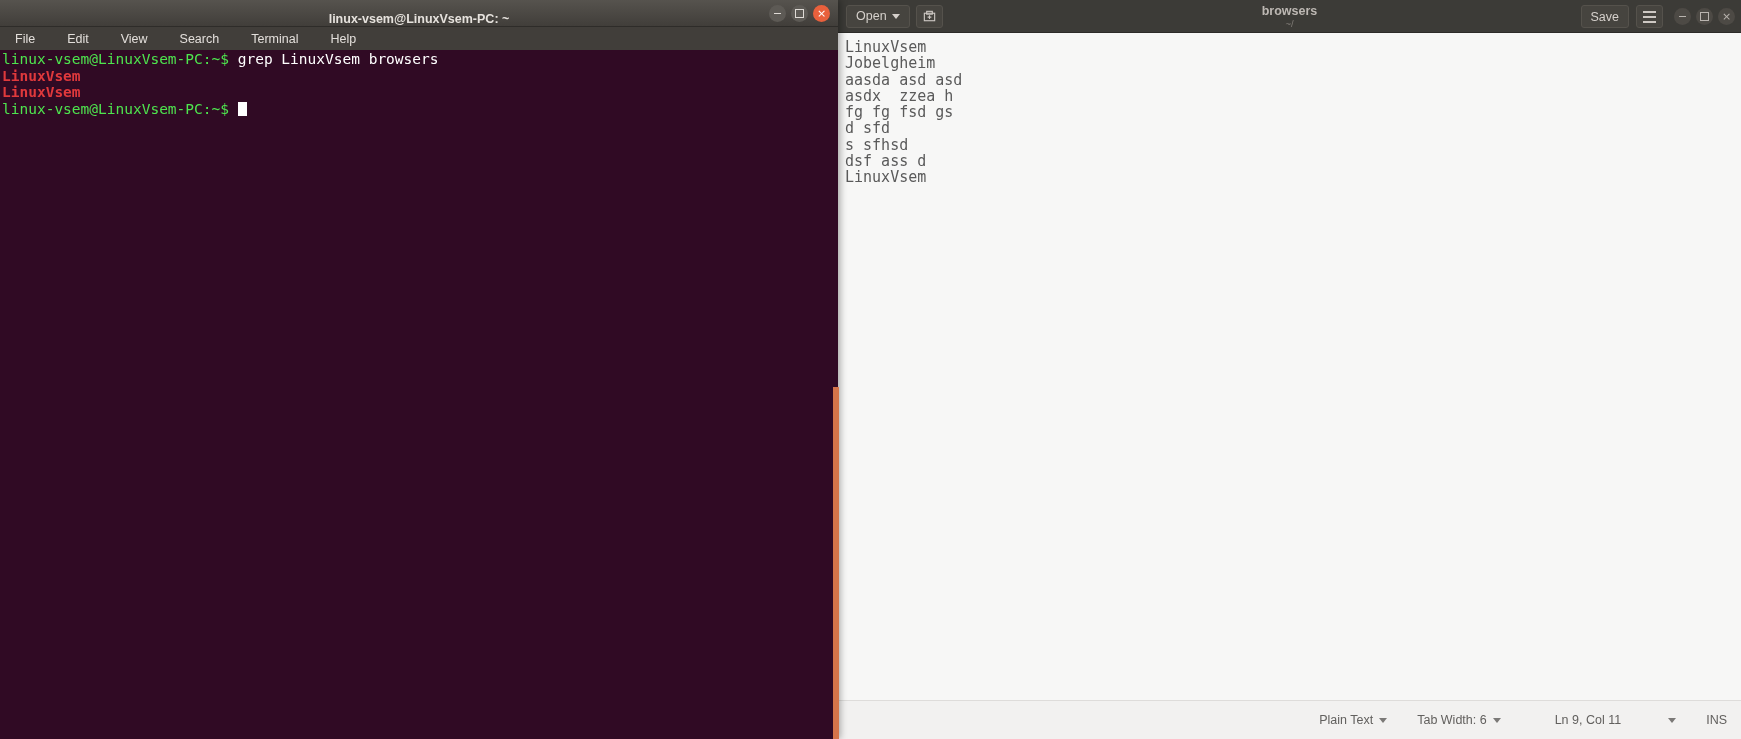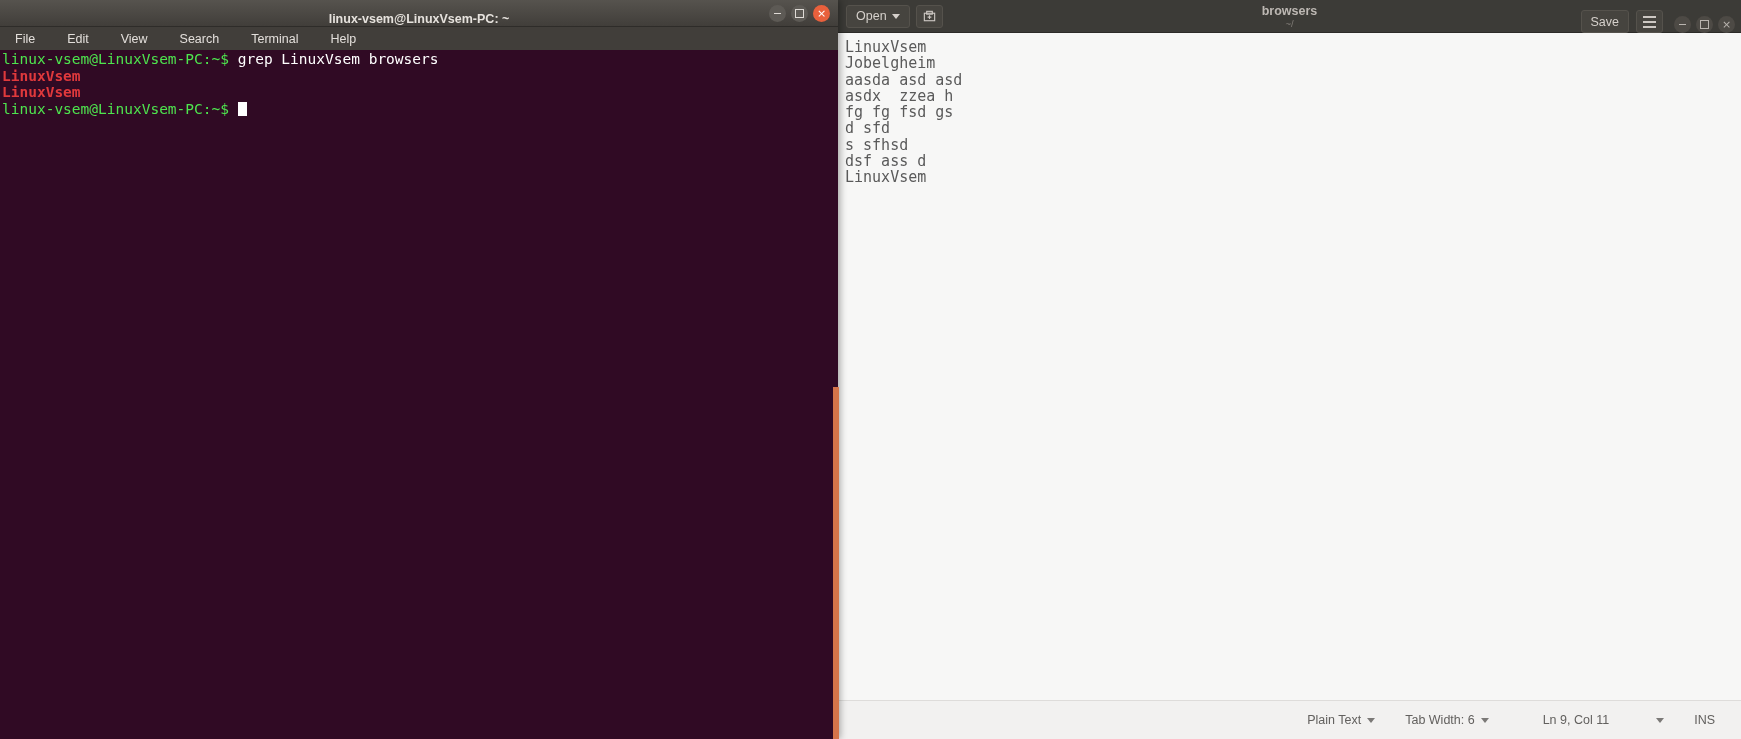--- a/index.html
+++ b/index.html
@@ -50,21 +50,21 @@
     pointer-events:none;
   }
   .gedit-title {
     font-size:12.5px; font-weight:bold; color:#bdb8b3; line-height:13px;
   }
   .gedit-subtitle {
     font-size:9.5px; color:#807c77; line-height:11px;
   }
   .gedit-header-right {
     position:absolute; right:6px; top:0; height:33px;
-    display:flex; align-items:flex-end; gap:7px;
+    display:flex; align-items:center; gap:7px;
   }
   .hamburger { display:flex; flex-direction:column; gap:3px; }
   .hamburger i { display:block; width:13px; height:2px; background:#cdc8c3; }
   .win-ctrls { display:flex; align-items:center; gap:5px; margin-left:4px; }
   .wc {
     width:17px; height:17px; border-radius:50%;
     background:#4d4a45;
     display:flex; align-items:center; justify-content:center;
     cursor:pointer;
   }
@@ -84,21 +84,21 @@
     color:#5a5a5a;
     padding:6px 0 0 7px;
     white-space:pre;
   }
 
   .gedit-status {
     position:absolute; left:0; right:0; bottom:0; height:39px;
     background:#f2f1f0;
     border-top:1px solid #dedcda;
     display:flex; align-items:center; justify-content:flex-end;
-    padding-right:26px;
+    padding-right:14px;
     font-size:12.5px;
     color:#62605e;
   }
   .sb-item { display:flex; align-items:center; gap:6px; cursor:pointer; }
   .sb-caret {
     width:0; height:0;
     border-left:4.5px solid transparent;
     border-right:4.5px solid transparent;
     border-top:5px solid #7b7977;
   }

